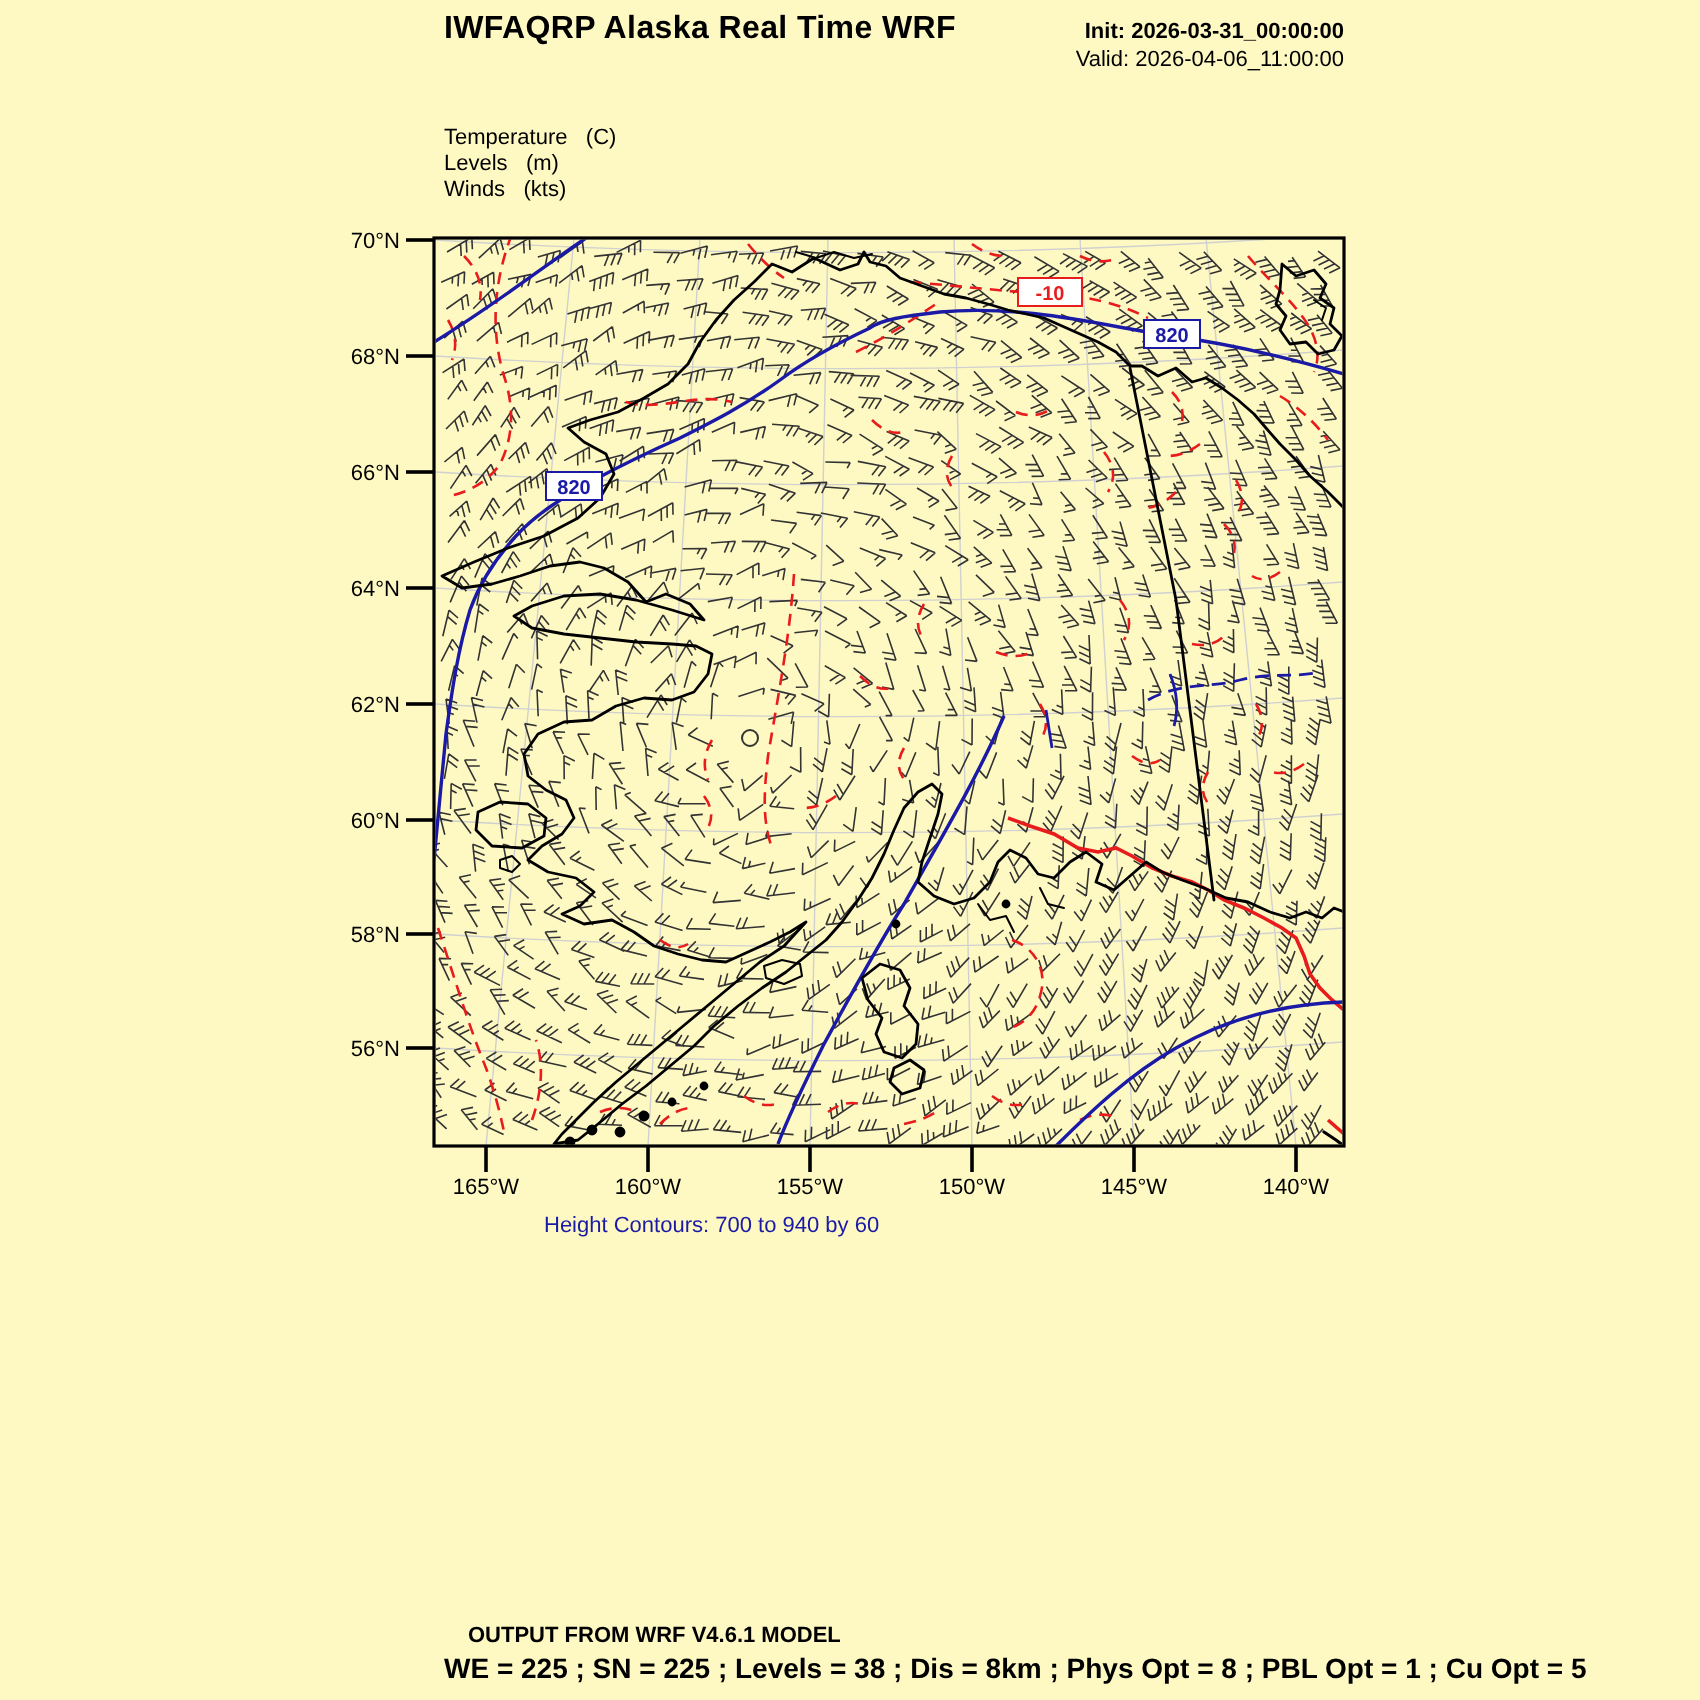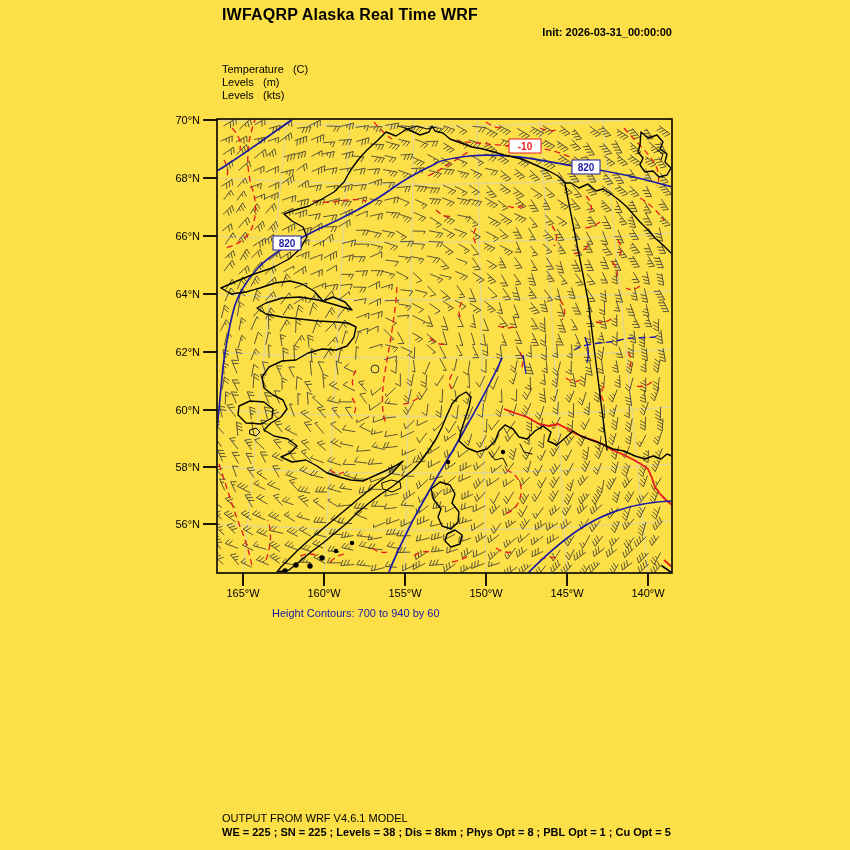--- a/index.html
+++ b/index.html
@@ -1,47 +1,48 @@
 <!DOCTYPE html>
 <html><head>
 <meta charset="utf-8">
 <style>
   html,body{margin:0;padding:0;background:#ffffff;}
-  .page{position:relative;width:850px;height:850px;background:#fde047;overflow:hidden;
+  .page{position:relative;width:850px;height:850px;background:#fef9c3;overflow:hidden;
         font-family:"Liberation Sans",sans-serif;color:#000;}
   .t-title{position:absolute;left:0;top:6px;width:700px;text-align:center;
            font-size:16px;font-weight:bold;letter-spacing:.2px;}
-  .t-init{position:absolute;right:178px;top:26px;width:300px;text-align:right;
+  .t-init{position:absolute;right:178px;top:10px;width:300px;text-align:right;
           font-size:11px;font-weight:bold;}
   .t-valid{position:absolute;right:178px;top:24px;width:300px;text-align:right;
            font-size:11px;}
   .legend{position:absolute;left:222px;top:63px;font-size:11px;line-height:13px;white-space:pre;}
   .note-h{position:absolute;right:178px;top:607px;width:400px;
           font-size:11px;color:#1a1aa6;}
   .note-t{position:absolute;right:178px;top:634px;width:400px;text-align:right;
           font-size:11px;color:#e81c1c;}
-  .foot1{position:absolute;left:222px;top:812px;font-size:11px;font-weight:normal;}
-  .foot2{position:absolute;left:222px;top:826px;font-size:11px;font-weight:bold;}
+  .foot1{position:absolute;left:234px;top:812px;font-size:11px;font-weight:bold;}
+  .foot2{position:absolute;left:222px;top:826px;font-size:14px;font-weight:bold;}
   svg.map{position:absolute;left:0;top:0;}
   svg text{font-family:"Liberation Sans",sans-serif;}
   .axlab{font-size:11px;fill:#000;}
   .clab-b{font-size:10px;font-weight:bold;fill:#1a1aa6;}
   .clab-r{font-size:10px;font-weight:bold;fill:#e81c1c;}
 </style>
 </head>
 <body>
 
 <div class="page">
 
   <div class="t-title">IWFAQRP Alaska Real Time WRF</div>
   <div class="t-init">Init: 2026-03-31_00:00:00</div>
+  <div class="t-valid">Valid: 2026-04-06_11:00:00</div>
 
   <div class="legend"><span>Temperature   (C)</span>
 <span>Levels   (m)</span>
-<span>Levels   (kts)</span></div>
+<span>Winds   (kts)</span></div>
 
   <svg class="map" width="850" height="850" viewBox="0 0 850 850">
     <defs>
       <clipPath id="mapclip">
           <rect x="217.8" y="119.8" width="453.4" height="452.4"></rect>
         </clipPath>
     </defs>
 
     <g stroke="#d0d0d0" stroke-width="0.7" fill="none" clip-path="url(#mapclip)">
       <path d="M217,120 Q444,134 672,117"></path>

